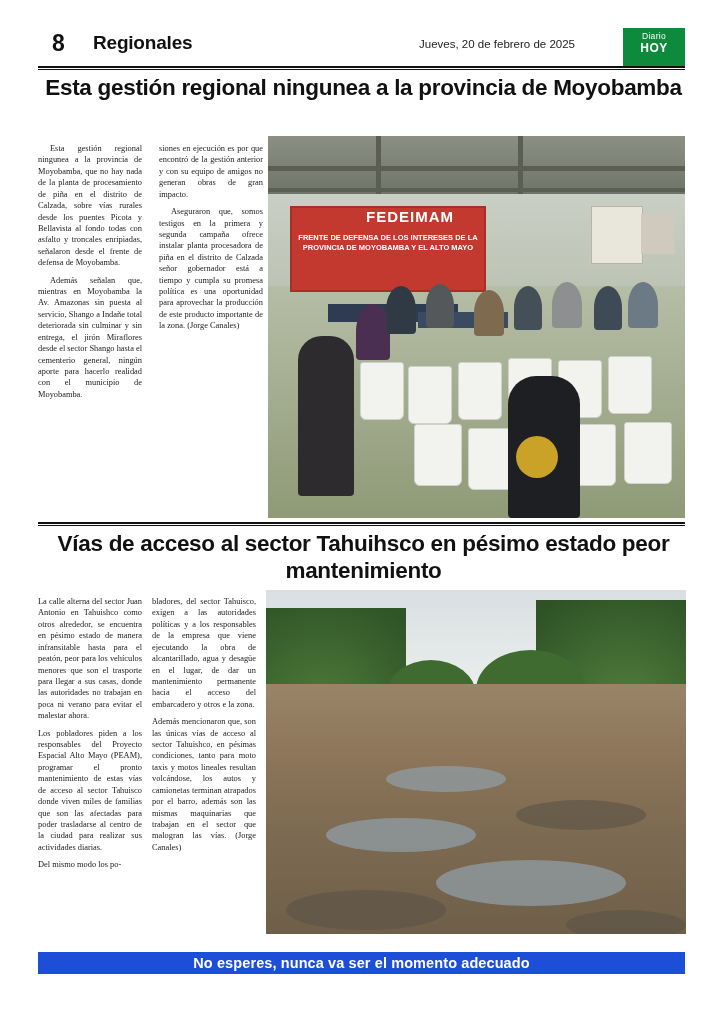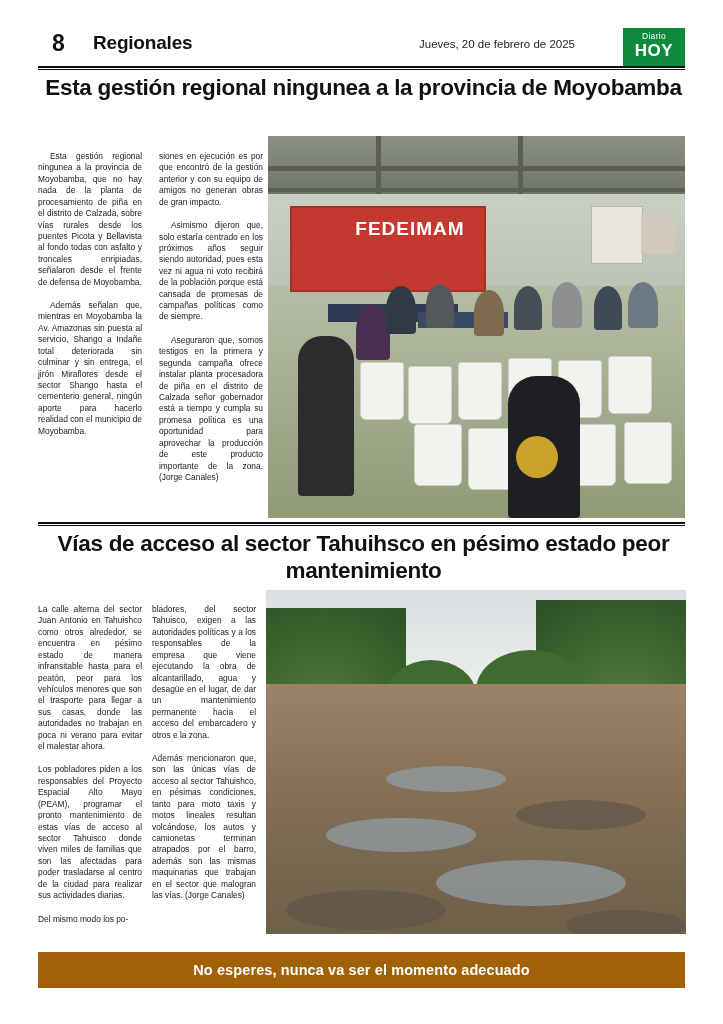--- a/index.html
+++ b/index.html
@@ -47,21 +47,21 @@
     position: absolute;
     right: 0px; top: 0px;
     width: 62px; height: 38px;
     background: #0e8a3d;
     color: #fff;
     text-align: center;
     line-height: 1.0;
     padding-top: 4px;
   }
   .logo .l1 { font-size: 8.5px; font-weight: normal; letter-spacing: .3px; }
-  .logo .l2 { font-size: 17px; font-weight: bold; letter-spacing: .5px; margin-top: 1px;}
+  .logo .l2 { font-size: 12px; font-weight: bold; letter-spacing: .5px; margin-top: 1px;}
 
   .rule {
     position: absolute;
     left: 38px; right: 38px;
     height: 2px;
     background: #111;
   }
   .rule.r1 { top: 66px; }
   .rule.r2 { top: 69px; height:1px; }
 
@@ -82,21 +82,21 @@
   
   .col {
     position: absolute;
     font-size: 8.4px;
     line-height: 1.36;
     color: #1a1a1a;
     text-align: justify;
     text-justify: inter-word;
     hyphens: auto;
   }
-  .col p { margin: 12px 0 6px 0; }
+  .col p { margin: 4px 0 6px 0; font-family: Liberation Serif, serif; }
   .col p.indent { text-indent: 12px; }
 
   
   .a1c1 { left: 38px; top: 139px; width: 104px; }
   .a1c2 { left: 159px; top: 139px; width: 104px; }
 
   .photo1 {
     position: absolute;
     left: 268px; top: 136px;
     width: 417px; height: 382px;
@@ -116,22 +116,22 @@
     left: 266px; top: 590px;
     width: 420px; height: 344px;
     overflow: hidden;
     background: #9aa07c;
   }
 
   
   .banner {
     position: absolute;
     left: 38px; top: 952px;
-    width: 647px; height: 36px;
-    background: #a16207;
+    width: 647px; height: 22px;
+    background: #1d4ed8;
     display: flex;
     align-items: center;
     justify-content: center;
   }
   .banner span {
     color: #ffffff;
     font-size: 14.5px;
     font-weight: bold;
     letter-spacing: .1px;
   }
@@ -140,21 +140,21 @@
   .p1-sky { position:absolute; left:0; top:0; width:100%; height:34%; background:linear-gradient(#cfd8d2,#e4e7de); }
   .p1-roof { position:absolute; left:0; top:0; width:100%; height:62px; background:linear-gradient(#8b8f84,#6d7266); }
   .p1-beam { position:absolute; background:#5a5f52; }
   .p1-wall { position:absolute; left:0; top:58px; width:100%; height:120px; background:linear-gradient(#c9cfc4,#b9c0b0); }
   .p1-green { position:absolute; left:0; top:150px; width:100%; height:232px; background:linear-gradient(#b6bda6,#8f9a77); }
   .p1-banner {
     position:absolute; left:22px; top:70px; width:196px; height:86px;
     background:#c4392f; border:2px solid #a82f26;
     color:#fff; text-align:center; font-weight:bold;
   }
-  .p1-banner .bt1 { font-size:19px; margin-top:10px; letter-spacing:1px;padding-left:44px; }
+  .p1-banner .bt1 { font-size:15px; letter-spacing:1px;padding-left:44px; }
   .p1-banner .bt2 { font-size:7.5px; margin-top:8px; line-height:1.35; padding:0 6px; }
   .p1-table { position:absolute; left:60px; top:168px; width:130px; height:18px; background:#2e3b52; }
   .p1-table2 { position:absolute; left:150px; top:176px; width:90px; height:16px; background:#3b4a63; }
   .p1-board { position:absolute; right:42px; top:70px; width:52px; height:58px; background:#e9e6dc; border:1px solid #b9b4a6;}
   .p1-board2 { position:absolute; right:10px; top:78px; width:34px; height:40px; background:#cfcabd; }
   .chair { position:absolute; background:#f2f3ef; border:1px solid #cfd2c8; border-radius:3px 3px 6px 6px; }
   .person { position:absolute; border-radius:50% 50% 4px 4px; }
   .p1-photoframe { position:absolute; left:38px; top:78px; width:28px; height:34px; background:#6b7a88; border:2px solid #fff; }
 
   
@@ -188,37 +188,37 @@
 
   <div class="headline h1">Esta gestión  regional ningunea a la provincia de Moyobamba</div>
 
   <div class="col a1c1">
     <p class="indent">Esta gestión regional ningunea a la provincia de Moyobamba, que no hay nada de la planta de procesamiento de piña en el distrito de Calzada, sobre vías rurales desde los puentes Picota y Bellavista al fondo todas con asfalto y troncales enripiadas, señalaron desde el frente de defensa de Moyobamba.</p>
     <p class="indent">Además señalan que, mientras en Moyobamba la Av. Amazonas sin puesta al servicio, Shango a Indañe total deteriorada sin culminar y sin entrega, el jirón Miraflores desde el sector Shango hasta el cementerio general, ningún aporte para hacerlo realidad con el municipio de Moyobamba.</p>
   </div>
 
   <div class="col a1c2">
     <p>siones en ejecución es por que encontró de la gestión anterior y con su equipo de amigos no generan obras de gran impacto.</p>
-    <p class="indent">Asimismo dijeron que, solo estaría centrado en los próximos años seguir siendo autoridad, pues esta vez ni agua ni voto recibirá de la población porque está cansada de promesas de campañas políticas como de siempre.</p>
     <p class="indent">Aseguraron que, somos testigos en la primera y segunda campaña ofrece instalar planta procesadora de piña en el distrito de Calzada señor gobernador está a tiempo y cumpla su promesa política es una oportunidad para aprovechar la producción de este producto importante de la zona.  (Jorge Canales)</p>
   </div>
 
   <div class="photo1">
     <div class="p1-sky"></div>
     <div class="p1-roof"></div>
     <div class="p1-beam" style="left:0;top:30px;width:100%;height:5px;"></div>
     <div class="p1-beam" style="left:0;top:52px;width:100%;height:4px;"></div>
     <div class="p1-beam" style="left:108px;top:0;width:5px;height:60px;"></div>
     <div class="p1-beam" style="left:250px;top:0;width:5px;height:60px;"></div>
     <div class="p1-wall"></div>
     <div class="p1-green"></div>
 
     <div class="p1-photoframe"></div>
     <div class="p1-banner">
       <div class="bt1">FEDEIMAM</div>
+      <div class="bt2">FRENTE DE DEFENSA DE LOS INTERESES DE LA PROVINCIA DE MOYOBAMBA Y EL ALTO MAYO</div>
     </div>
     <div class="p1-board"></div>
     <div class="p1-board2"></div>
     <div class="p1-table"></div>
     <div class="p1-table2"></div>
 
     <div class="person" style="left:88px;top:168px;width:34px;height:56px;background:#4a2f52;"></div>
     <div class="person" style="left:118px;top:150px;width:30px;height:48px;background:#2f3a45;"></div>
     <div class="person" style="left:158px;top:148px;width:28px;height:44px;background:#55585a;"></div>
     <div class="person" style="left:206px;top:154px;width:30px;height:46px;background:#7d6a4f;"></div>

